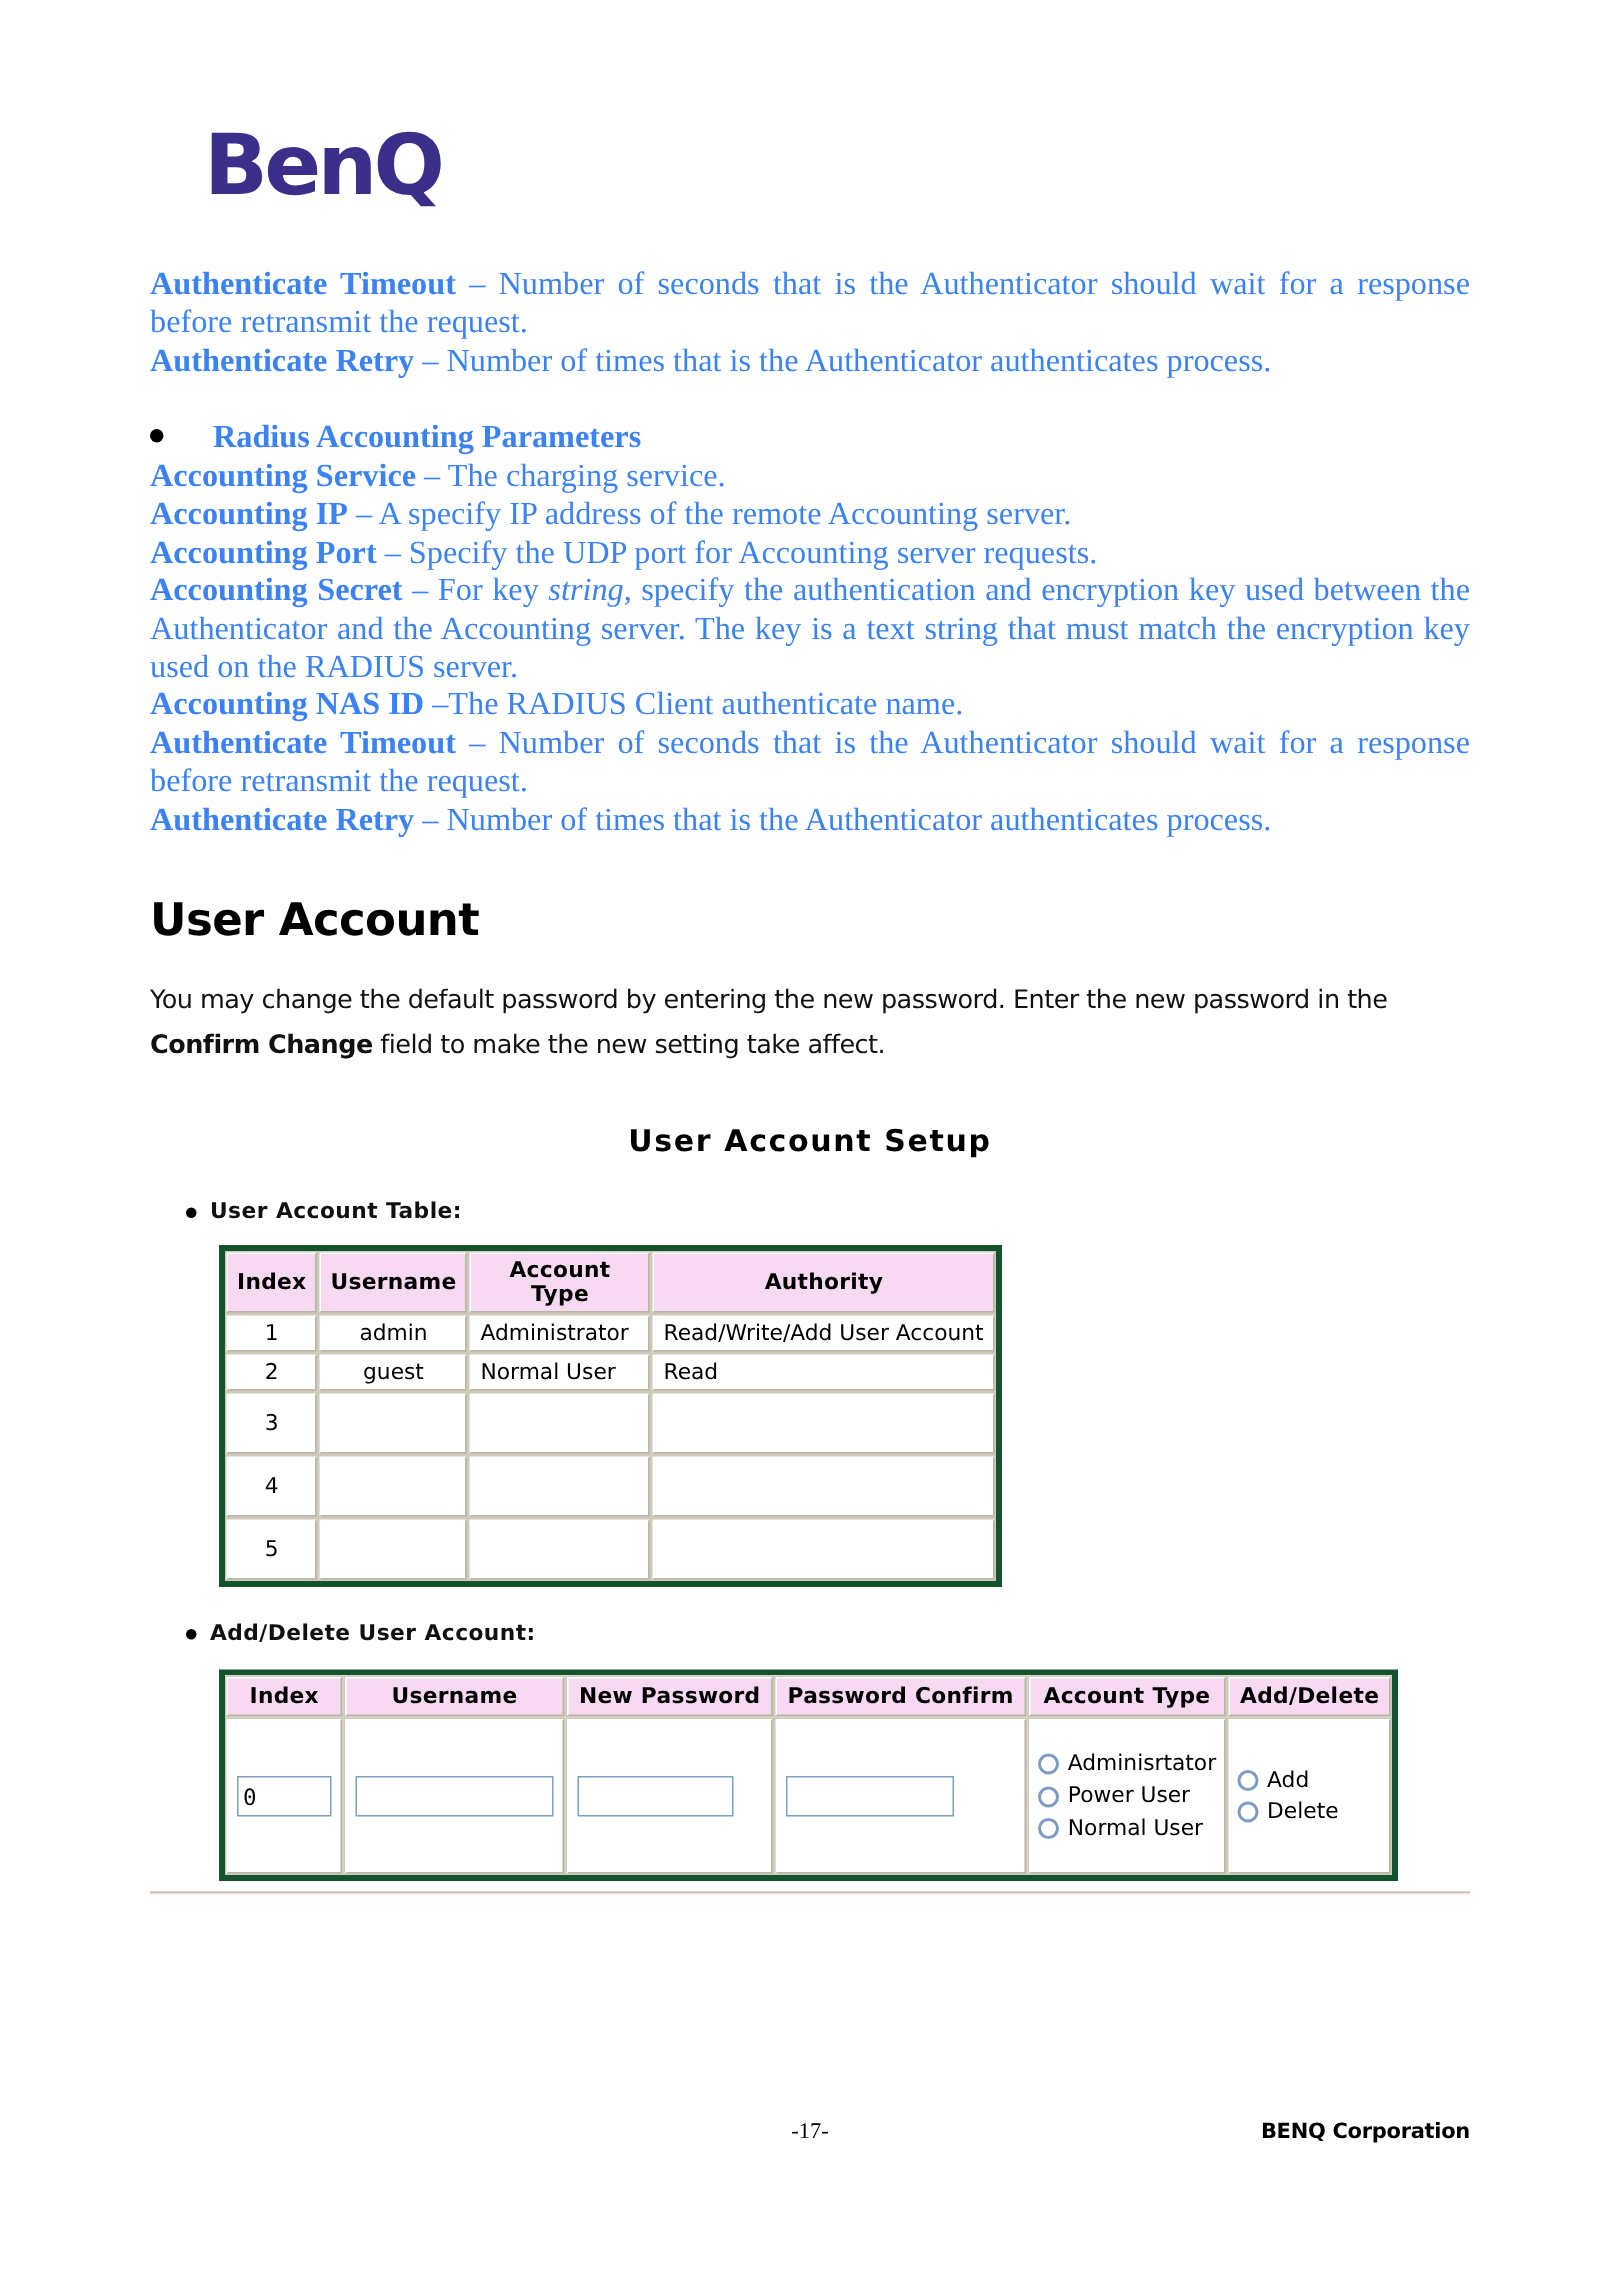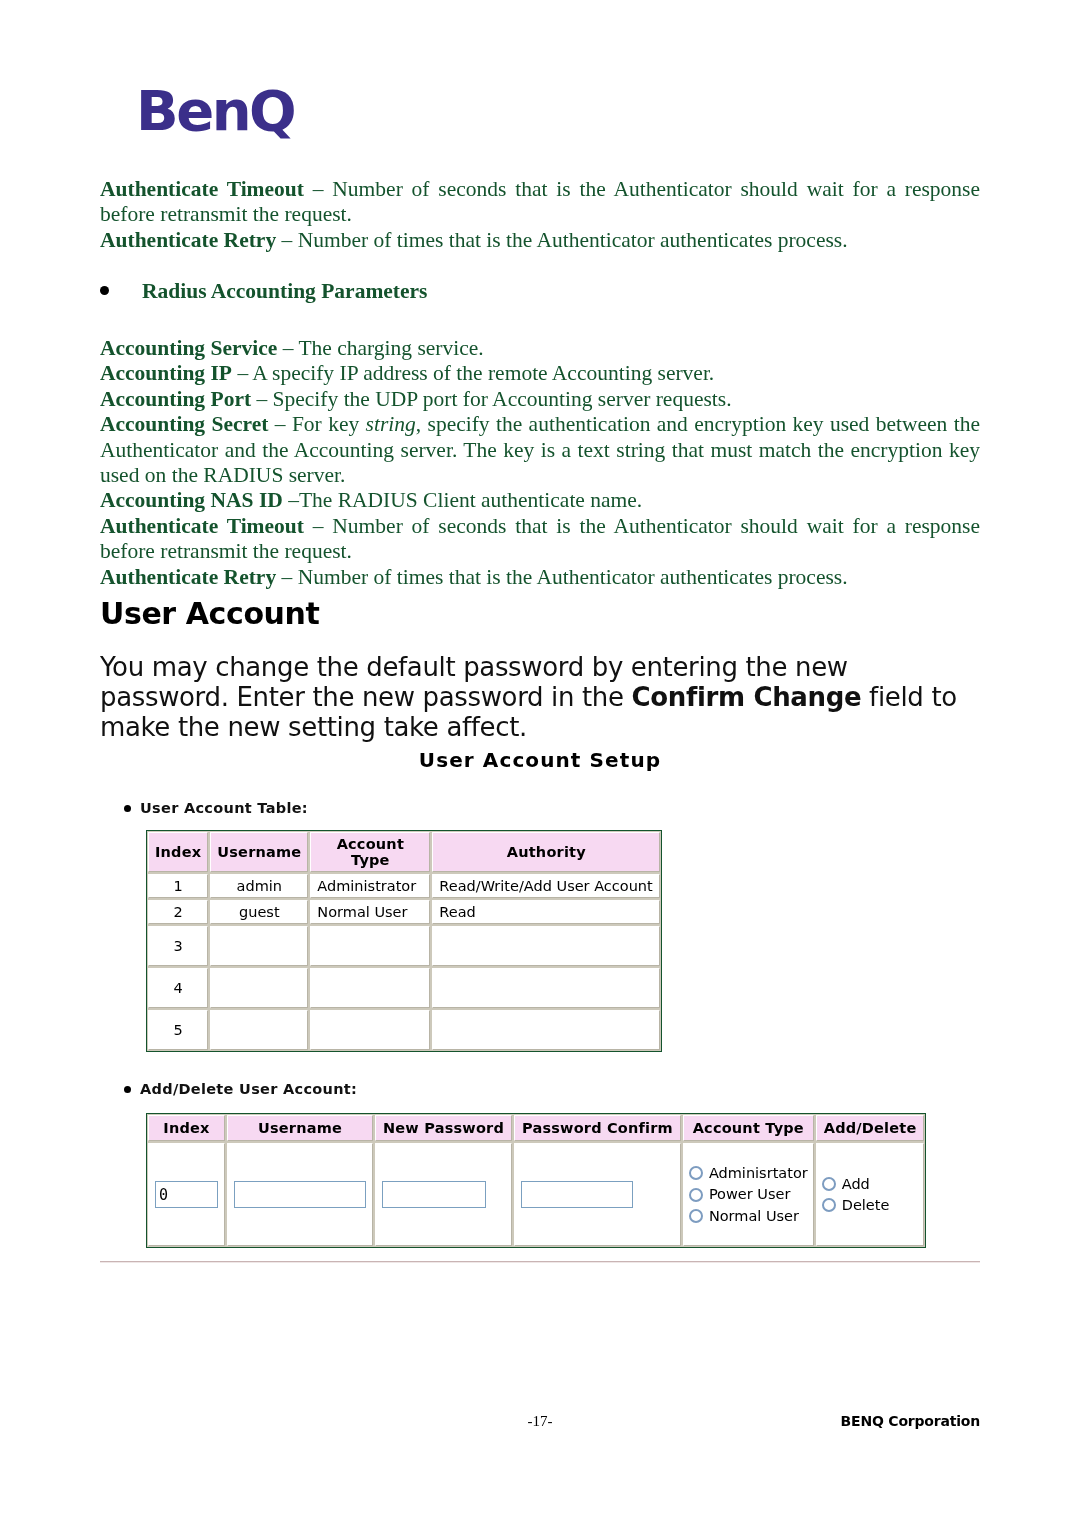--- a/index.html
+++ b/index.html
@@ -39,21 +39,21 @@
 
   
   .serif-block {
     position: absolute;
     left: 100px;
     width: 880px;
     font-family: "Liberation Serif", serif;
     font-size: 21.5px;
     line-height: 25.4px;
     text-align: justify;
-    color: #14532d;
+    color: #3b82f6;
   }
   .serif-block p { margin: 0; }
   .serif-block .b { font-weight: bold; }
   .serif-block .i { font-style: italic; }
 
   .bullet-line {
     display: flex;
     align-items: baseline;
     font-weight: bold;
     font-size: 21.5px;
@@ -81,21 +81,21 @@
     letter-spacing: -0.4px;
     color: #000;
   }
 
   .intro-para {
     position: absolute;
     left: 100px;
     top: 652px;
     width: 860px;
     font-family: "DejaVu Sans", sans-serif;
-    font-size: 26px;
+    font-size: 17px;
     line-height: 30px;
     letter-spacing: -0.35px;
     color: #111;
   }
   .intro-para .b { font-weight: bold; }
 
   
   .webui {
     position: absolute;
     left: 96px;
@@ -137,21 +137,21 @@
   }
   #label-user-table { left: 28px; top: 62px; }
   #label-add-delete { left: 28px; top: 343px; }
 
   
   table.ui-table {
     border-collapse: separate;
     border-spacing: 0;
     position: absolute;
     background: #ffffff;
-    border: 1px solid #14532d;
+    border: 4px solid #14532d;
     font-family: "DejaVu Sans", sans-serif;
   }
   table.ui-table td, table.ui-table th {
     border: 2px solid;
     border-color: #ffffff #b8b4a6 #b8b4a6 #ffffff;
     outline: 1px solid #cdc9bb;
     outline-offset: -1px;
     background: #ffffff;
     font-size: 14.5px;
     font-weight: normal;
@@ -281,21 +281,21 @@
     <p><span class="b">Authenticate Retry</span><span> – Number of times that is the Authenticator authenticates process.</span></p>
   </div>
 
   <div class="serif-block" style="top:279px;">
     <p class="bullet-line">
       <span class="bullet-dot"></span>
       <span>Radius Accounting Parameters</span>
     </p>
   </div>
 
-  <div class="serif-block" style="top:305px;margin-top:31px;">
+  <div class="serif-block" style="top:305px;">
     <p><span class="b">Accounting Service</span><span> – The charging service.</span></p>
     <p><span class="b">Accounting IP</span><span> – A specify IP address of the remote Accounting server.</span></p>
     <p><span class="b">Accounting Port</span><span> – Specify the UDP port for Accounting server requests.</span></p>
     <p><span class="b">Accounting Secret</span><span> – For key </span><span class="i">string</span><span>, specify the authentication and encryption key used between the Authenticator and the Accounting server. The key is a text string that must match the encryption key used on the RADIUS server.</span></p>
     <p><span class="b">Accounting NAS ID</span><span> –The RADIUS Client authenticate name.</span></p>
     <p><span class="b">Authenticate Timeout</span><span> – Number of seconds that is the Authenticator should wait for a response before retransmit the request.</span></p>
     <p><span class="b">Authenticate Retry</span><span> – Number of times that is the Authenticator authenticates process.</span></p>
   </div>
 
   <div class="section-heading">User Account</div>

